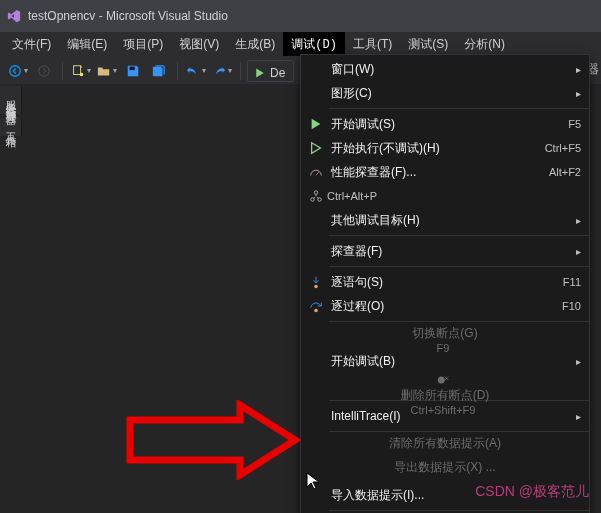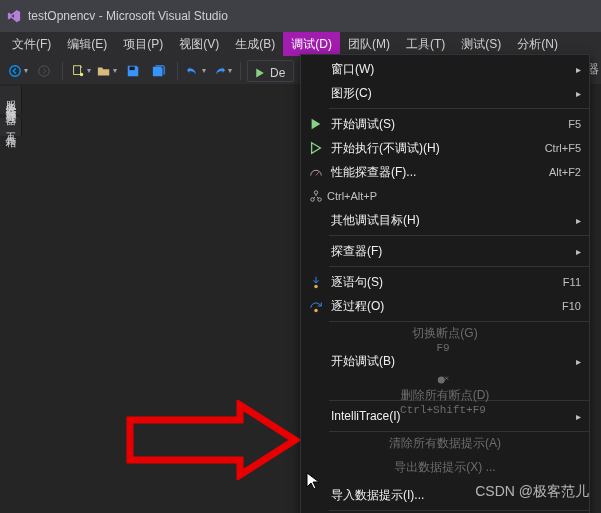--- a/index.html
+++ b/index.html
@@ -1,40 +1,40 @@
 <!DOCTYPE html>
 <html><head>
 <meta charset="utf-8">
 <style>
   * { margin:0; padding:0; box-sizing:border-box; font-family:"Microsoft YaHei","Segoe UI",sans-serif; }
   body { width:601px; height:513px; background:#2d2d30; overflow:hidden; position:relative; color:#f1f1f1; font-size:12px; }
   .titlebar { height:30px; background:#3f3f46; display:flex; align-items:center; padding:16px 6px; color:#d0d0d0; }
   .titlebar .tb-ico { width:16px; height:16px; margin-right:6px; display:flex; align-items:center; justify-content:center; }
   .menubar { height:24px; display:flex; align-items:stretch; padding:0 4px; background:#2d2d30; }
   .menubar .mi { padding:0 8px; display:flex; align-items:center; color:#d0d0d0; cursor:pointer;text-align:center; }
-  .menubar .mi.active { background:#a21caf; color:#fff; }
+  .menubar .mi.active { background:#000000; color:#fff;font-family:Liberation Mono, monospace; }
   .toolbar { height:30px; background:#2d2d30; border-bottom:1px solid #1b1b1c; display:flex; align-items:center; padding:0 6px; gap:2px; }
   .tb-btn { width:24px; height:24px; display:flex; align-items:center; justify-content:center; color:#d0d0d0; }
   .tb-sep { width:1px; height:18px; background:#3f3f46; margin:0 4px; }
   .dd { font-size:8px; margin-left:2px; color:#a0a0a0; }
   .debug-pill { height:22px; padding:4px 8px 0 6px; display:flex; align-items:center; border:1px solid #3f3f46; border-radius:2px; color:#d0d0d0; }
   .editor { position:absolute; top:84px; left:0; right:0; bottom:0; background:#252526; }
   .left-tabs { position:absolute; left:0; top:86px; width:22px; }
   .left-tabs .lt { writing-mode:vertical-rl; background:#2d2d30; color:#d0d0d0; padding:6px 3px; margin-bottom:4px; font-size:11px; letter-spacing:2px; border-right:1px solid #1b1b1c; }
   .menu { position:absolute; top:54px; left:300px; width:290px; background:#1b1b1c; border:1px solid #333337; box-shadow:0 4px 10px rgba(0,0,0,.6); padding:2px 0; }
   .menu .row { height:24px; display:flex; align-items:center; padding:0 8px 0 4px; color:#f0f0f0; position:relative; }
   .menu .row.sub::after { content:"▸"; position:absolute; right:8px; font-size:10px; color:#c0c0c0; }
   .menu .row.disabled { color:#6d6d6d;flex-direction:column; }
   .menu .row .ic { width:22px; display:flex; align-items:center; justify-content:center; color:#b5b5b5; }
   .menu .row .lbl { flex:1; padding-left:4px; }
   .menu .row .sc { color:#c0c0c0; font-size:11px; }
-  .menu .row.disabled .sc { color:#6d6d6d;font-family:Liberation Mono, monospace; }
+  .menu .row.disabled .sc { color:#6d6d6d; }
   .menu hr { border:none; border-top:1px solid #333337; margin:3px 0 3px 28px; }
   .arrow { position:absolute; left:120px; top:400px; }
-  .watermark { position:absolute; right:12px; bottom:12px; color:#e5e5e5; opacity:.75; font-size:14px;text-align:center; }
+  .watermark { position:absolute; right:12px; bottom:12px; color:#ec4899; opacity:.75; font-size:14px;text-align:center; }
   .pointer { position:absolute; left:306px; top:472px; color:#fff; font-size:14px; }
   svg { display:block; }
 </style>
 </head>
 <body>
 
 <div class="titlebar">
   <span class="tb-ico">
     <svg width="14" height="14" viewBox="0 0 16 16">
         <path fill="#b180d7" d="M11 1l4 2v10l-4 2-6-5-3 2-1-1V5l1-1 3 2 6-5zM5 8l3 2V6L5 8z"></path>
@@ -43,21 +43,20 @@
   <span>testOpnencv - Microsoft Visual Studio</span>
 </div>
 
 <div class="menubar" id="menubar">
     <div class="mi">文件(F)</div>
     <div class="mi">编辑(E)</div>
     <div class="mi">项目(P)</div>
     <div class="mi">视图(V)</div>
     <div class="mi">生成(B)</div>
     <div class="mi active">调试(D)</div>
-    <div class="mi">团队(M)</div>
     <div class="mi">工具(T)</div>
     <div class="mi">测试(S)</div>
     <div class="mi">分析(N)</div>
   </div>
 
 <div class="toolbar">
   <div class="tb-btn">
       <svg width="14" height="14" viewBox="0 0 16 16">
         <circle cx="8" cy="8" r="6" fill="none" stroke="#0097fb" stroke-width="1.5"></circle>
         <path d="M9 5l-3 3 3 3" fill="none" stroke="#0097fb" stroke-width="1.5"></path>

